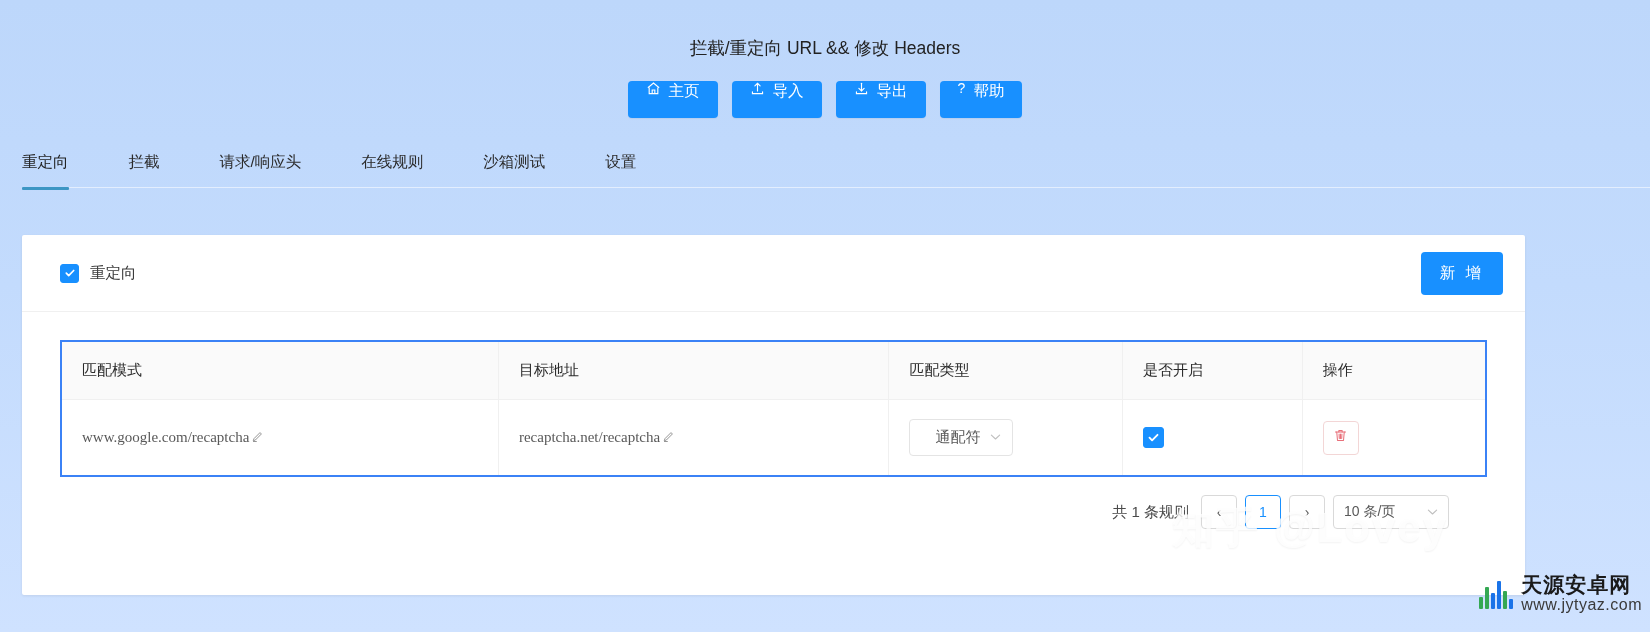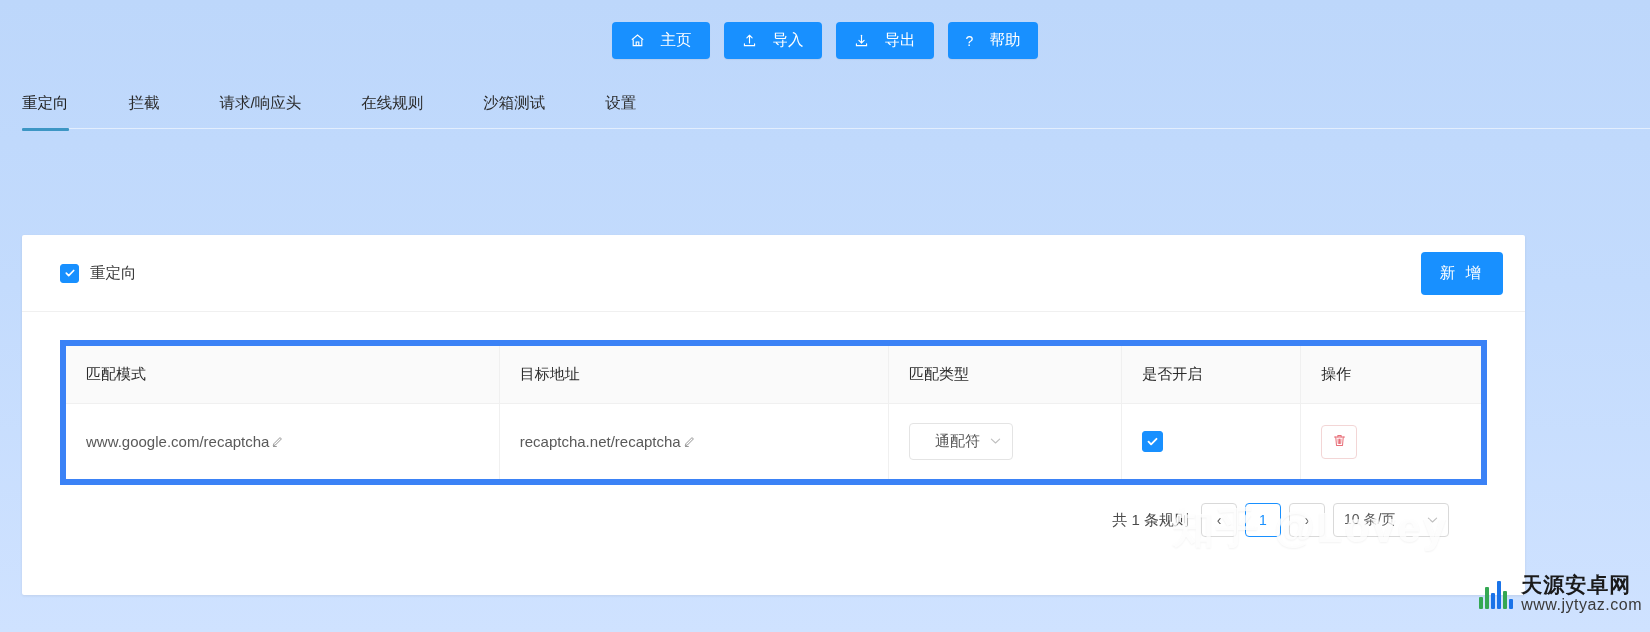--- a/index.html
+++ b/index.html
@@ -40,23 +40,23 @@
 
   
   .toolbar {
     display: flex;
     justify-content: center;
     gap: 14px;
     margin-top: 22px;
   }
   .tb-btn {
     display: inline-flex;
-    align-items: center;
+    align-items: flex-start;
     justify-content: center;
-    gap: 16px;
+    gap: 8px;
     height: 37px;
     padding: 0 18px;
     background: #1890ff;
     border: none;
     border-radius: 4px;
     color: #ffffff;
     font-size: 15.5px;
     font-family: "Liberation Sans", "DejaVu Sans", sans-serif;
     cursor: pointer;
     white-space: nowrap;
@@ -161,21 +161,22 @@
     cursor: pointer;
     white-space: nowrap;
   }
 
   
   .table-zone { padding: 28px 38px 0 38px; }
   table.rules {
     width: 100%;
     border-collapse: collapse;
     table-layout: fixed;
-    border: 6px solid #3b82f6;
+    border: 2px solid #3b82f6;
+    font-family: Liberation Serif, serif;
   }
   table.rules thead th {
     background: #fafafa;
     color: #2b2b2b;
     font-size: 15px;
     font-weight: 400;
     text-align: left;
     padding: 19px 20px;
     border-bottom: 1px solid #f0f0f0;
     border-right: 1px solid #f0f0f0;
@@ -335,20 +336,21 @@
     font-size: 16px;
     color: #3a3a3a;
     letter-spacing: 0.5px;
     text-align: right;
   }
 </style>
 </head>
 <body>
 
 <div class="app-header">
+  <p class="app-subtitle">拦截/重定向 URL &amp;&amp; 修改 Headers</p>
 
   <div class="toolbar">
     <button class="tb-btn">
       <span class="glyph">
         <svg width="15" height="15" viewBox="0 0 16 16" fill="none" stroke="#ffffff" stroke-width="1.2">
           <path d="M2 7.2 L8 2.2 L14 7.2"></path>
           <path d="M3.4 7 L3.4 13.4 L12.6 13.4 L12.6 7"></path>
           <path d="M6.6 13.4 L6.6 9.6 L9.4 9.6 L9.4 13.4"></path>
         </svg>
       </span>

